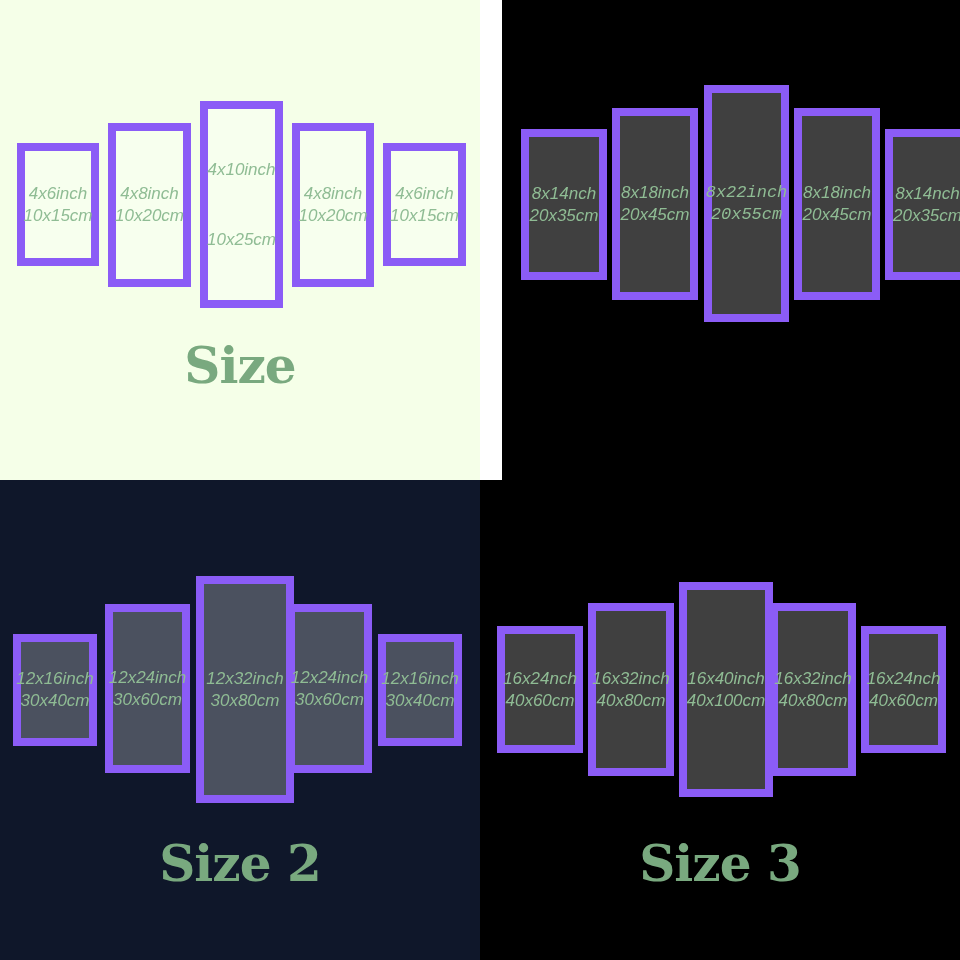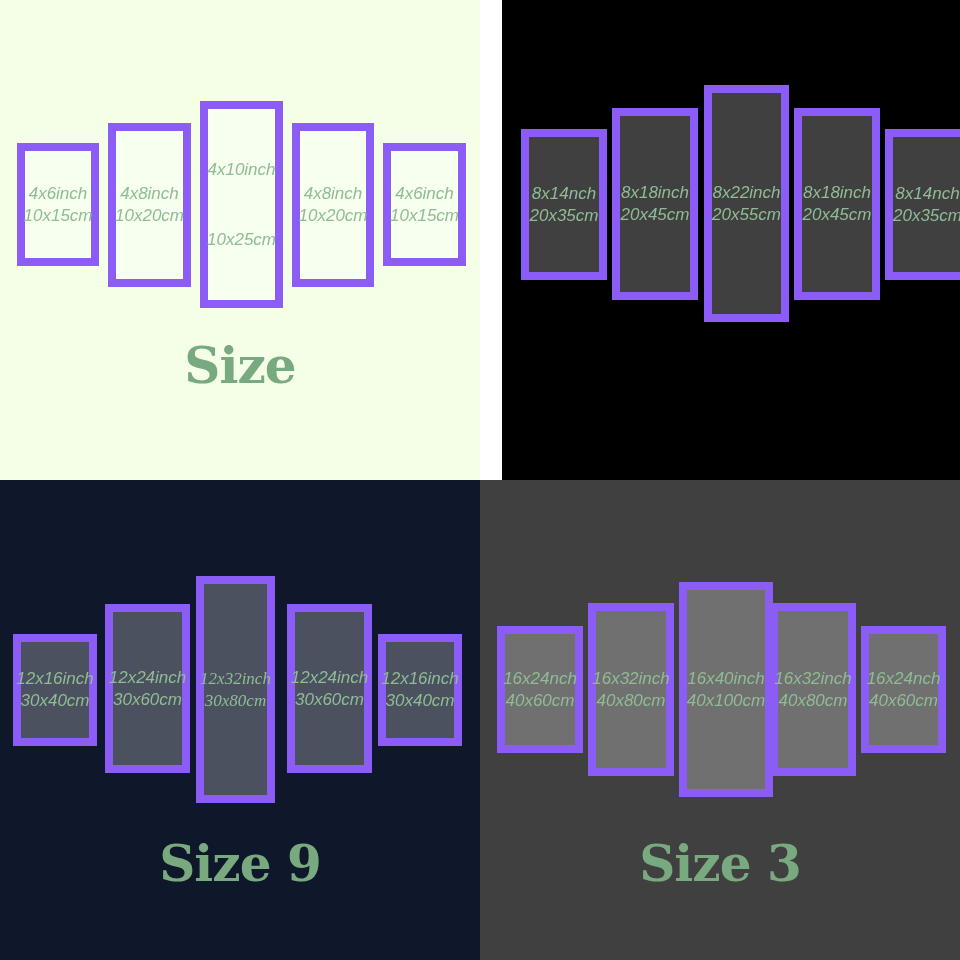--- a/index.html
+++ b/index.html
@@ -10,21 +10,21 @@
   }
   .sheet { position: relative; width: 960px; height: 960px; }
 
   .quadrant {
     position: absolute;
     width: 480px; height: 480px;
   }
   .q1 { left: 0;     top: 0;     background: #f5ffe8; }
   .q2 { left: 502px; top: 0;     background: #000000; padding-left: 36px; }
   .q3 { left: 0;     top: 480px; background: #0f172a; }
-  .q4 { left: 480px; top: 480px; background: #404040; }
+  .q4 { left: 480px; top: 480px; background: #000000; }
 
   .panel {
     position: absolute;
     box-sizing: border-box;
     border: 8px solid #8b5cf6;
     background: rgba(255,255,255,0.25);
     display: flex;
     flex-direction: column;
     align-items: center;
     justify-content: center;
@@ -40,28 +40,28 @@
   
   .q1 .p1 { left: 17px;  top: 143px; width: 82px; height: 123px; }
   .q1 .p2 { left: 108px; top: 123px; width: 83px; height: 164px; }
   .q1 .p3 { left: 200px; top: 101px; width: 83px; height: 207px; gap: 48px; }
   .q1 .p4 { left: 292px; top: 123px; width: 82px; height: 164px; }
   .q1 .p5 { left: 383px; top: 143px; width: 83px; height: 123px; }
 
   
   .q2 .p1 { left: 19px;  top: 129px; width: 86px; height: 151px; }
   .q2 .p2 { left: 110px; top: 108px; width: 86px; height: 192px; }
-  .q2 .p3 { left: 202px; top: 85px;  width: 85px; height: 237px; }
+  .q2 .p3 { left: 202px; top: 85px;  width: 85px; height: 237px; font-family: Liberation Mono, monospace; }
   .q2 .p4 { left: 292px; top: 108px; width: 86px; height: 192px; }
   .q2 .p5 { left: 383px; top: 129px; width: 85px; height: 151px; }
 
   
   .q3 .p1 { left: 13px;  top: 154px; width: 84px; height: 112px; }
   .q3 .p2 { left: 105px; top: 124px; width: 85px; height: 169px; }
-  .q3 .p3 { left: 196px; top: 96px;  width: 79px; height: 227px; font-family: Liberation Serif, serif; }
+  .q3 .p3 { left: 196px; top: 96px;  width: 98px; height: 227px; }
   .q3 .p4 { left: 287px; top: 124px; width: 85px; height: 169px; }
   .q3 .p5 { left: 378px; top: 154px; width: 84px; height: 112px; }
 
   
   .q4 .p1 { left: 17px;  top: 146px; width: 86px; height: 127px; }
   .q4 .p2 { left: 108px; top: 123px; width: 86px; height: 173px; }
   .q4 .p3 { left: 199px; top: 102px; width: 94px; height: 215px; }
   .q4 .p4 { left: 290px; top: 123px; width: 86px; height: 173px; }
   .q4 .p5 { left: 381px; top: 146px; width: 85px; height: 127px; }
 
@@ -145,21 +145,21 @@
       <span class="line">30x80cm</span>
     </div>
     <div class="panel p4">
       <span class="line">12x24inch</span>
       <span class="line">30x60cm</span>
     </div>
     <div class="panel p5">
       <span class="line">12x16inch</span>
       <span class="line">30x40cm</span>
     </div>
-    <div class="quad-title">Size 9</div>
+    <div class="quad-title">Size 2</div>
   </div>
 
   <div class="quadrant q4">
     <div class="panel p1">
       <span class="line">16x24nch</span>
       <span class="line">40x60cm</span>
     </div>
     <div class="panel p2">
       <span class="line">16x32inch</span>
       <span class="line">40x80cm</span>

